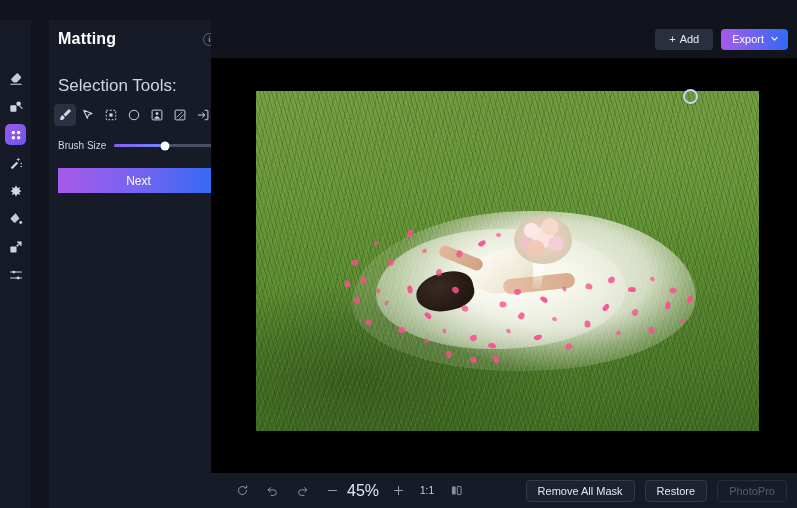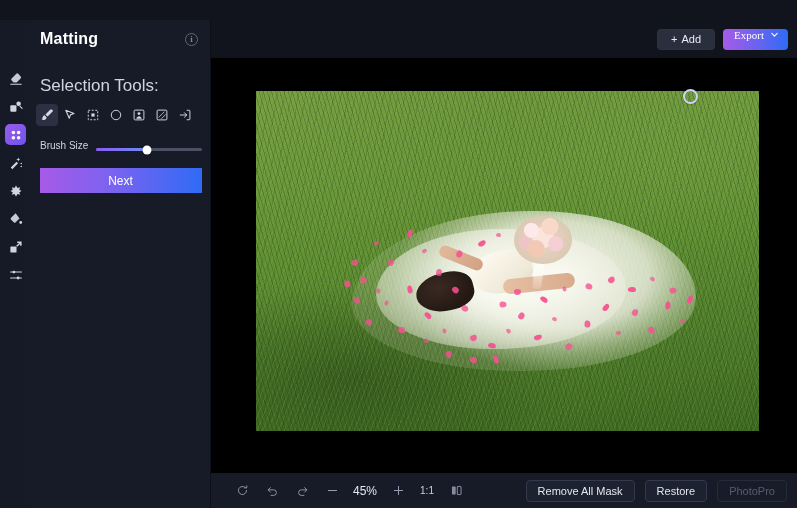--- a/index.html
+++ b/index.html
@@ -58,21 +58,21 @@
     border-radius: 5px;
     color: #cfd4e2;
   }
   .rail-item.active {
     background: linear-gradient(135deg, #9a5bea 0%, #6d54ef 100%);
     color: #fff;
   }
 
   
   .panel {
-    position: absolute; top: 20px; left: 31px;
+    position: absolute; top: 20px; left: 49px;
     width: 180px; height: 488px;
     background: #171b27;
     border-right: 1px solid #0d1017;
   }
   .panel-head {
     height: 38px; display: flex; align-items: center;
     padding: 0 12px 0 9px;
   }
   .panel-title {
     font-size: 16px; color: #ffffff; font-weight: bold;
@@ -95,21 +95,21 @@
     margin: 8px 0 0 5px;
   }
   .tool {
     width: 22px; height: 22px; border-radius: 4px;
     display: flex; align-items: center; justify-content: center;
     color: #d4d9e6;
   }
   .tool.active { background: #2b3142; }
 
   .slider-row {
-    display: flex; align-items: flex-end;
+    display: flex; align-items: center;
     margin: 14px 0 0 9px; width: 162px;
   }
   .slider-label { font-size: 10px; color: #cfd4e2; white-space: nowrap; }
   .slider-track {
     position: relative; margin-left: 8px;
     flex: 1; height: 3px; border-radius: 2px;
     background: #4a5164;
   }
   .slider-fill {
     position: absolute; left: 0; top: 0; height: 3px;
@@ -143,22 +143,22 @@
     height: 21px; padding: 0 13px; border-radius: 4px;
     background: #2a2f3e; border: 1px solid #39405226;
     color: #e8ebf2; font-size: 11px;
     display: flex; align-items: center; gap: 4px;
     font-family: "Liberation Sans", sans-serif;
   }
   .export-btn {
     height: 21px; padding: 0 9px 0 11px; border-radius: 4px; border: none;
     background: linear-gradient(90deg, #a75ae8 0%, #6d63f0 50%, #2f6bf5 100%);
     color: #ffffff; font-size: 11px;
-    display: flex; align-items: flex-start; gap: 6px;
-    font-family: Liberation Serif, serif;
+    display: flex; align-items: center; gap: 6px;
+    font-family: Liberation Sans, sans-serif;
   }
 
   
   .canvas {
     position: absolute; top: 58px; left: 211px;
     width: 586px; height: 415px;
     background: #000000;
     overflow: hidden;
   }
   .photo {
@@ -268,22 +268,22 @@
     background: #171b27;
     display: flex; align-items: center;
   }
   .bb-left { display: flex; align-items: center; margin-left: 16px; gap: 0; }
   .bb-icon {
     width: 30px; height: 22px;
     display: flex; align-items: center; justify-content: center;
     color: #98a0b4; font-size: 12px;
   }
   .zoom-val {
-    min-width: 36px; text-align: center;
-    font-size: 12px; color: #e2e6f0;
+    min-width: 36px; text-align: left;
+    font-size: 16px; color: #e2e6f0;
   }
   .ratio-val {
     min-width: 28px; text-align: center;
     font-size: 10px; color: #c9cfdd;
   }
   .bb-right {
     margin-left: auto; display: flex; align-items: flex-start;
     gap: 10px; margin-right: 10px;
   }
   .bb-btn {

